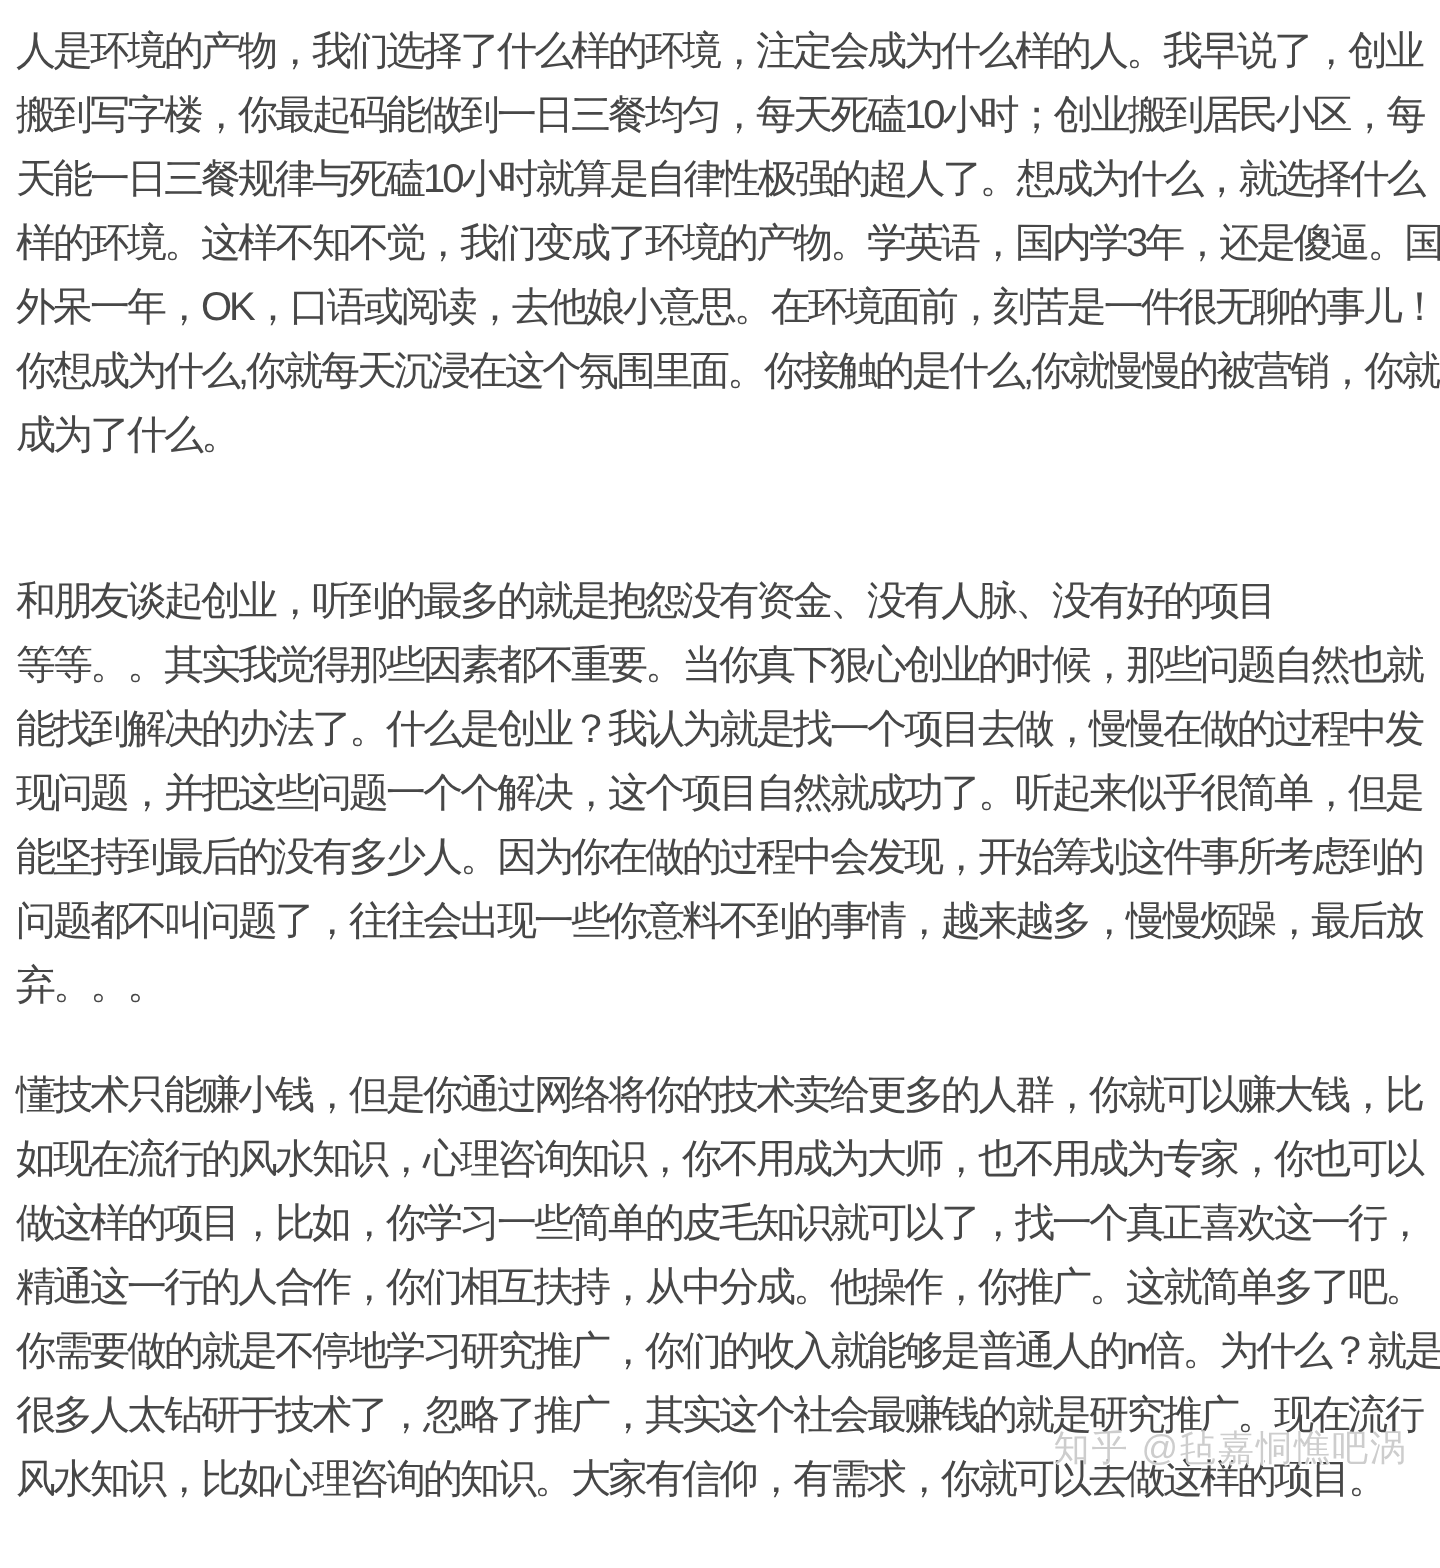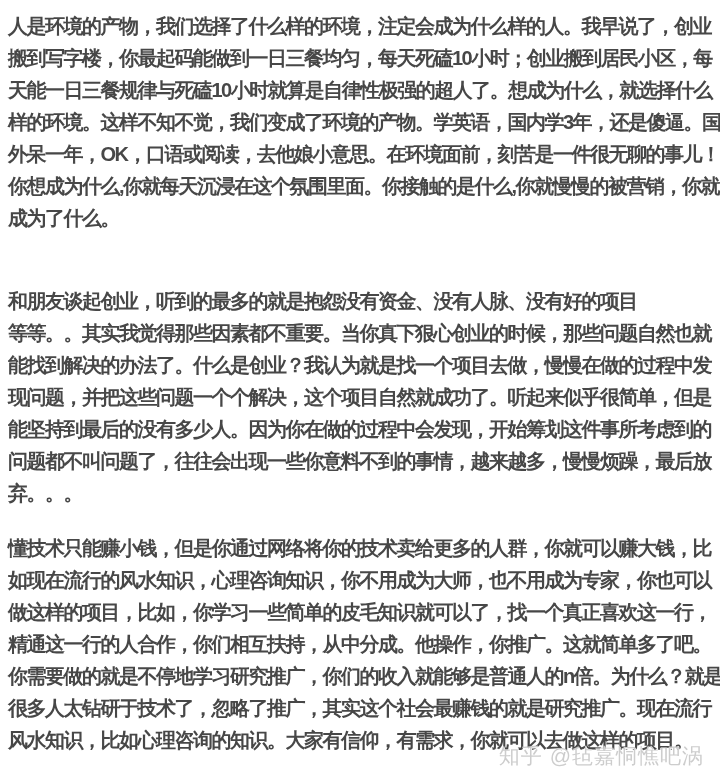--- a/index.html
+++ b/index.html
@@ -9,39 +9,38 @@
   }
   body {
     width: 720px;
     height: 784px;
     position: relative;
     overflow: hidden;
     font-family: "Liberation Sans", sans-serif;
   }
   .article {
     padding: 10px 12px 0 8px;
-    font-weight: bold;
   }
   .para {
     margin: 0;
     font-size: 20px;
     line-height: 32px;
     letter-spacing: -1.5px;
     color: #474747;
     white-space: pre;           
     font-family: "Liberation Sans", sans-serif;
   }
   .para-1 { margin-bottom: 51px; }
   .para-2 { margin-bottom: 23px; }
   .para-3 { margin-bottom: 12px; }
   .watermark {
     position: absolute;
-    top: 744px;
+    top: 712px;
     right: 16px;
-    font-size: 21px;
+    font-size: 18px;
     line-height: 24px;
     letter-spacing: 1px;
     color: #cdcdcd;
     text-shadow: 0.5px 0.5px 0 #ffffff;
     white-space: pre;
   }
 </style>
 </head>
 <body>
 

